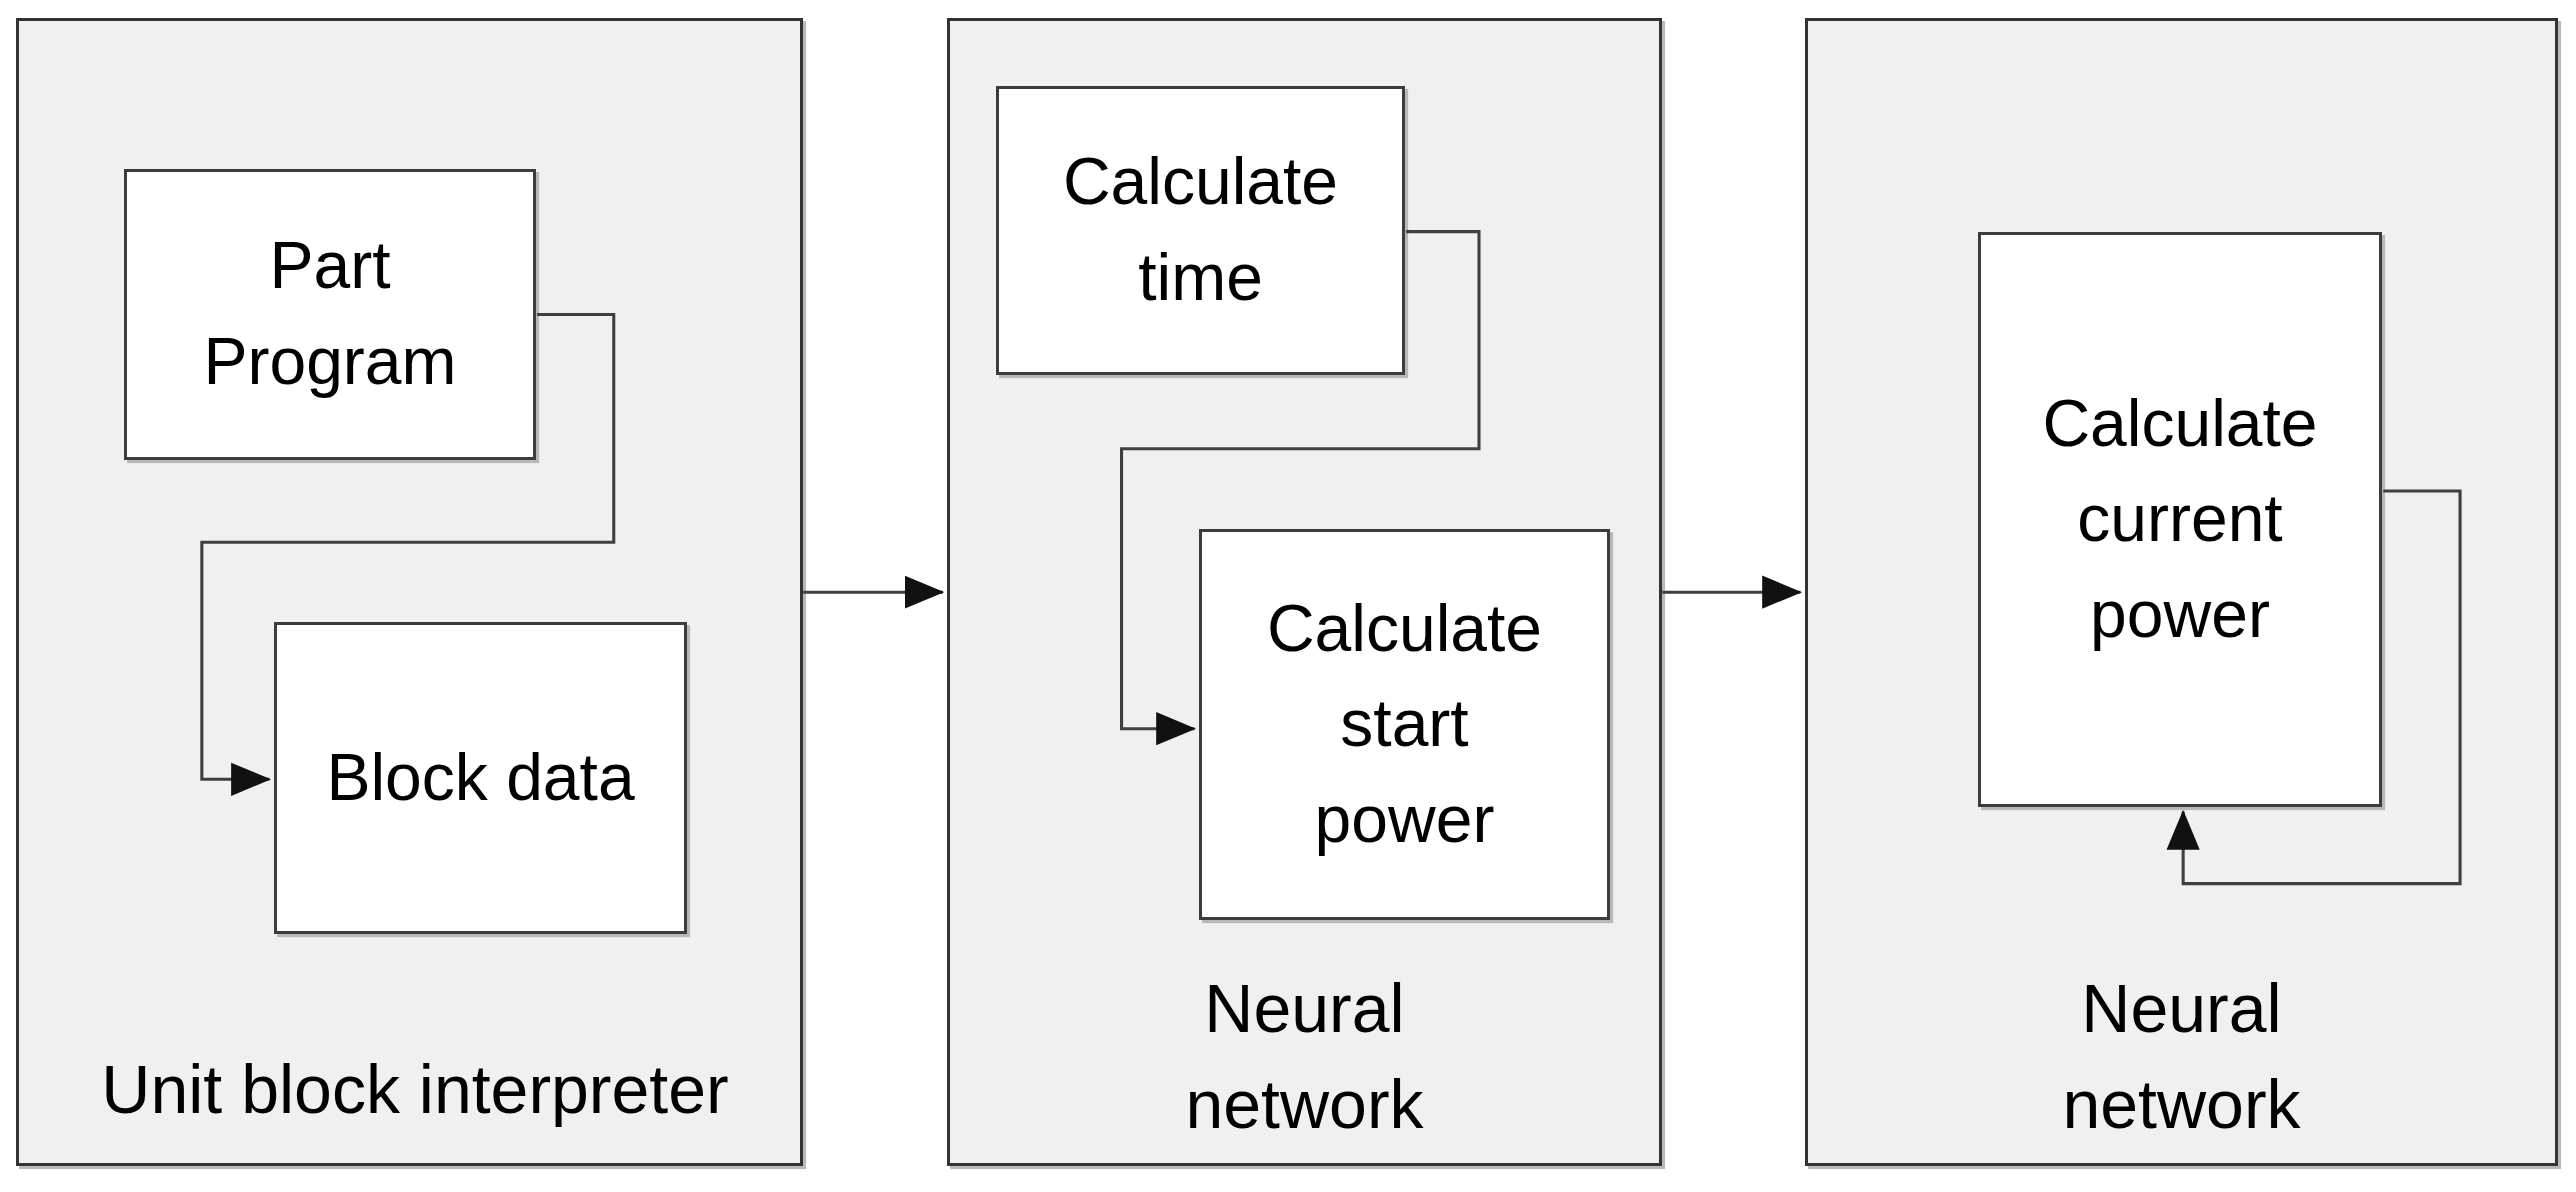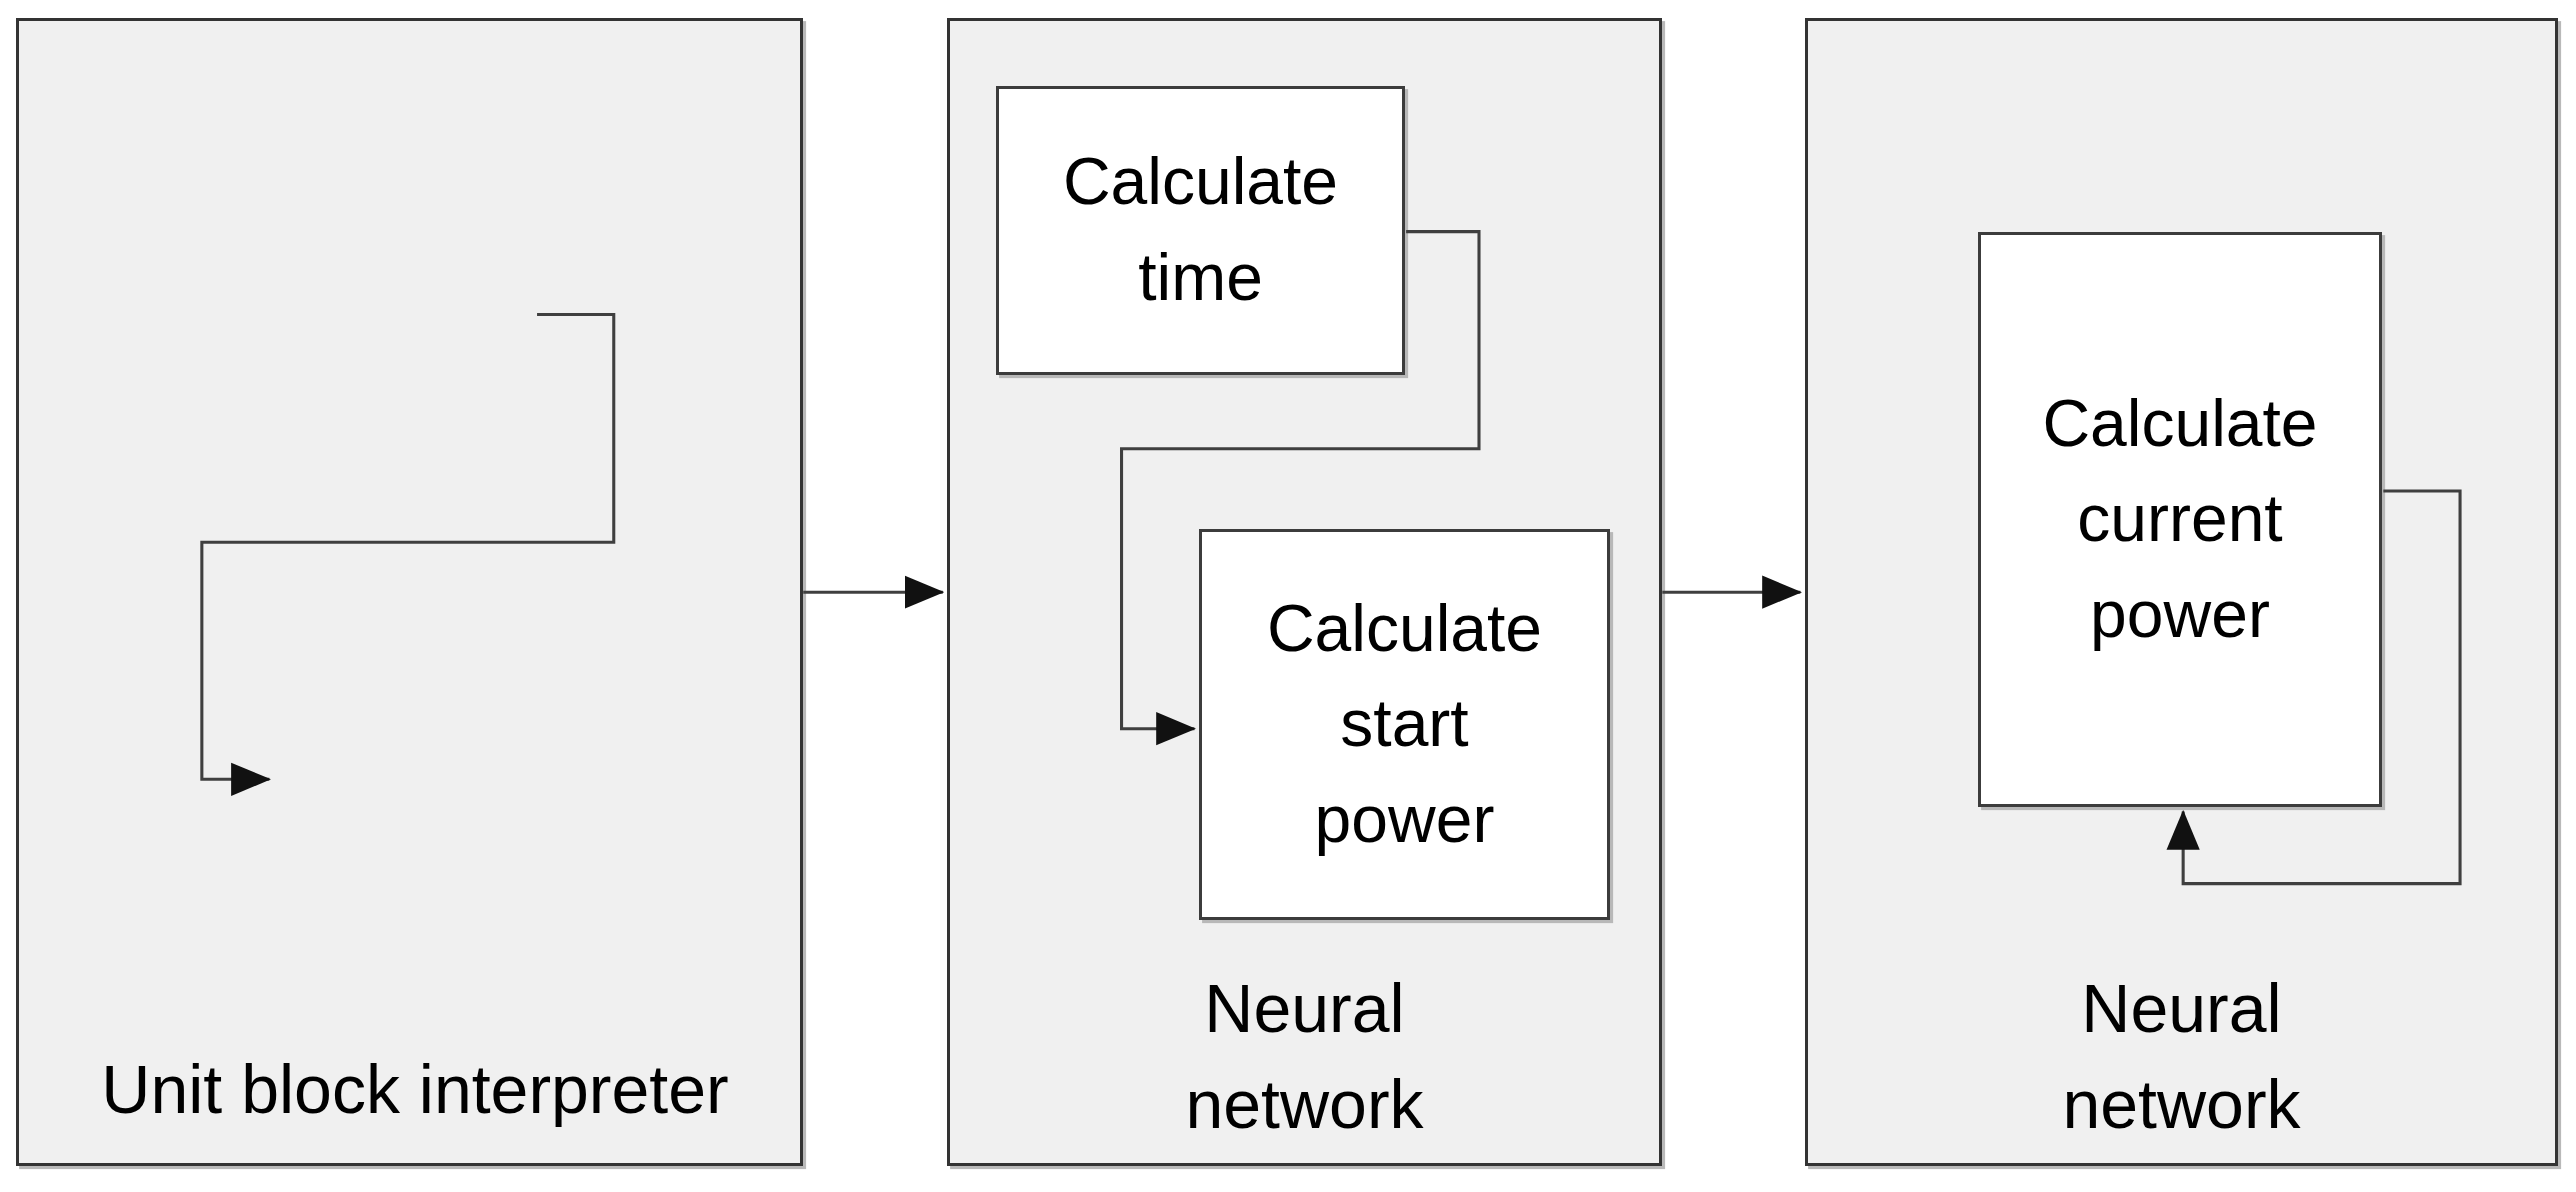--- a/index.html
+++ b/index.html
@@ -76,20 +76,23 @@
     stroke: #3f3f3f;
     stroke-width: 4px;
   }
 </style>
 </head>
 <body>
 
 <div class="canvas">
 
   <div class="panel" id="panel-unit-block-interpreter">
+    <div class="node" id="node-part-program">Part
+Program</div>
+    <div class="node" id="node-block-data">Block data</div>
     <div class="panel-label">Unit block interpreter</div>
   </div>
 
   <div class="panel" id="panel-neural-network-1">
     <div class="node" id="node-calculate-time">Calculate
 time</div>
     <div class="node" id="node-calculate-start-power">Calculate
 start
 power</div>
     <div class="panel-label">Neural

